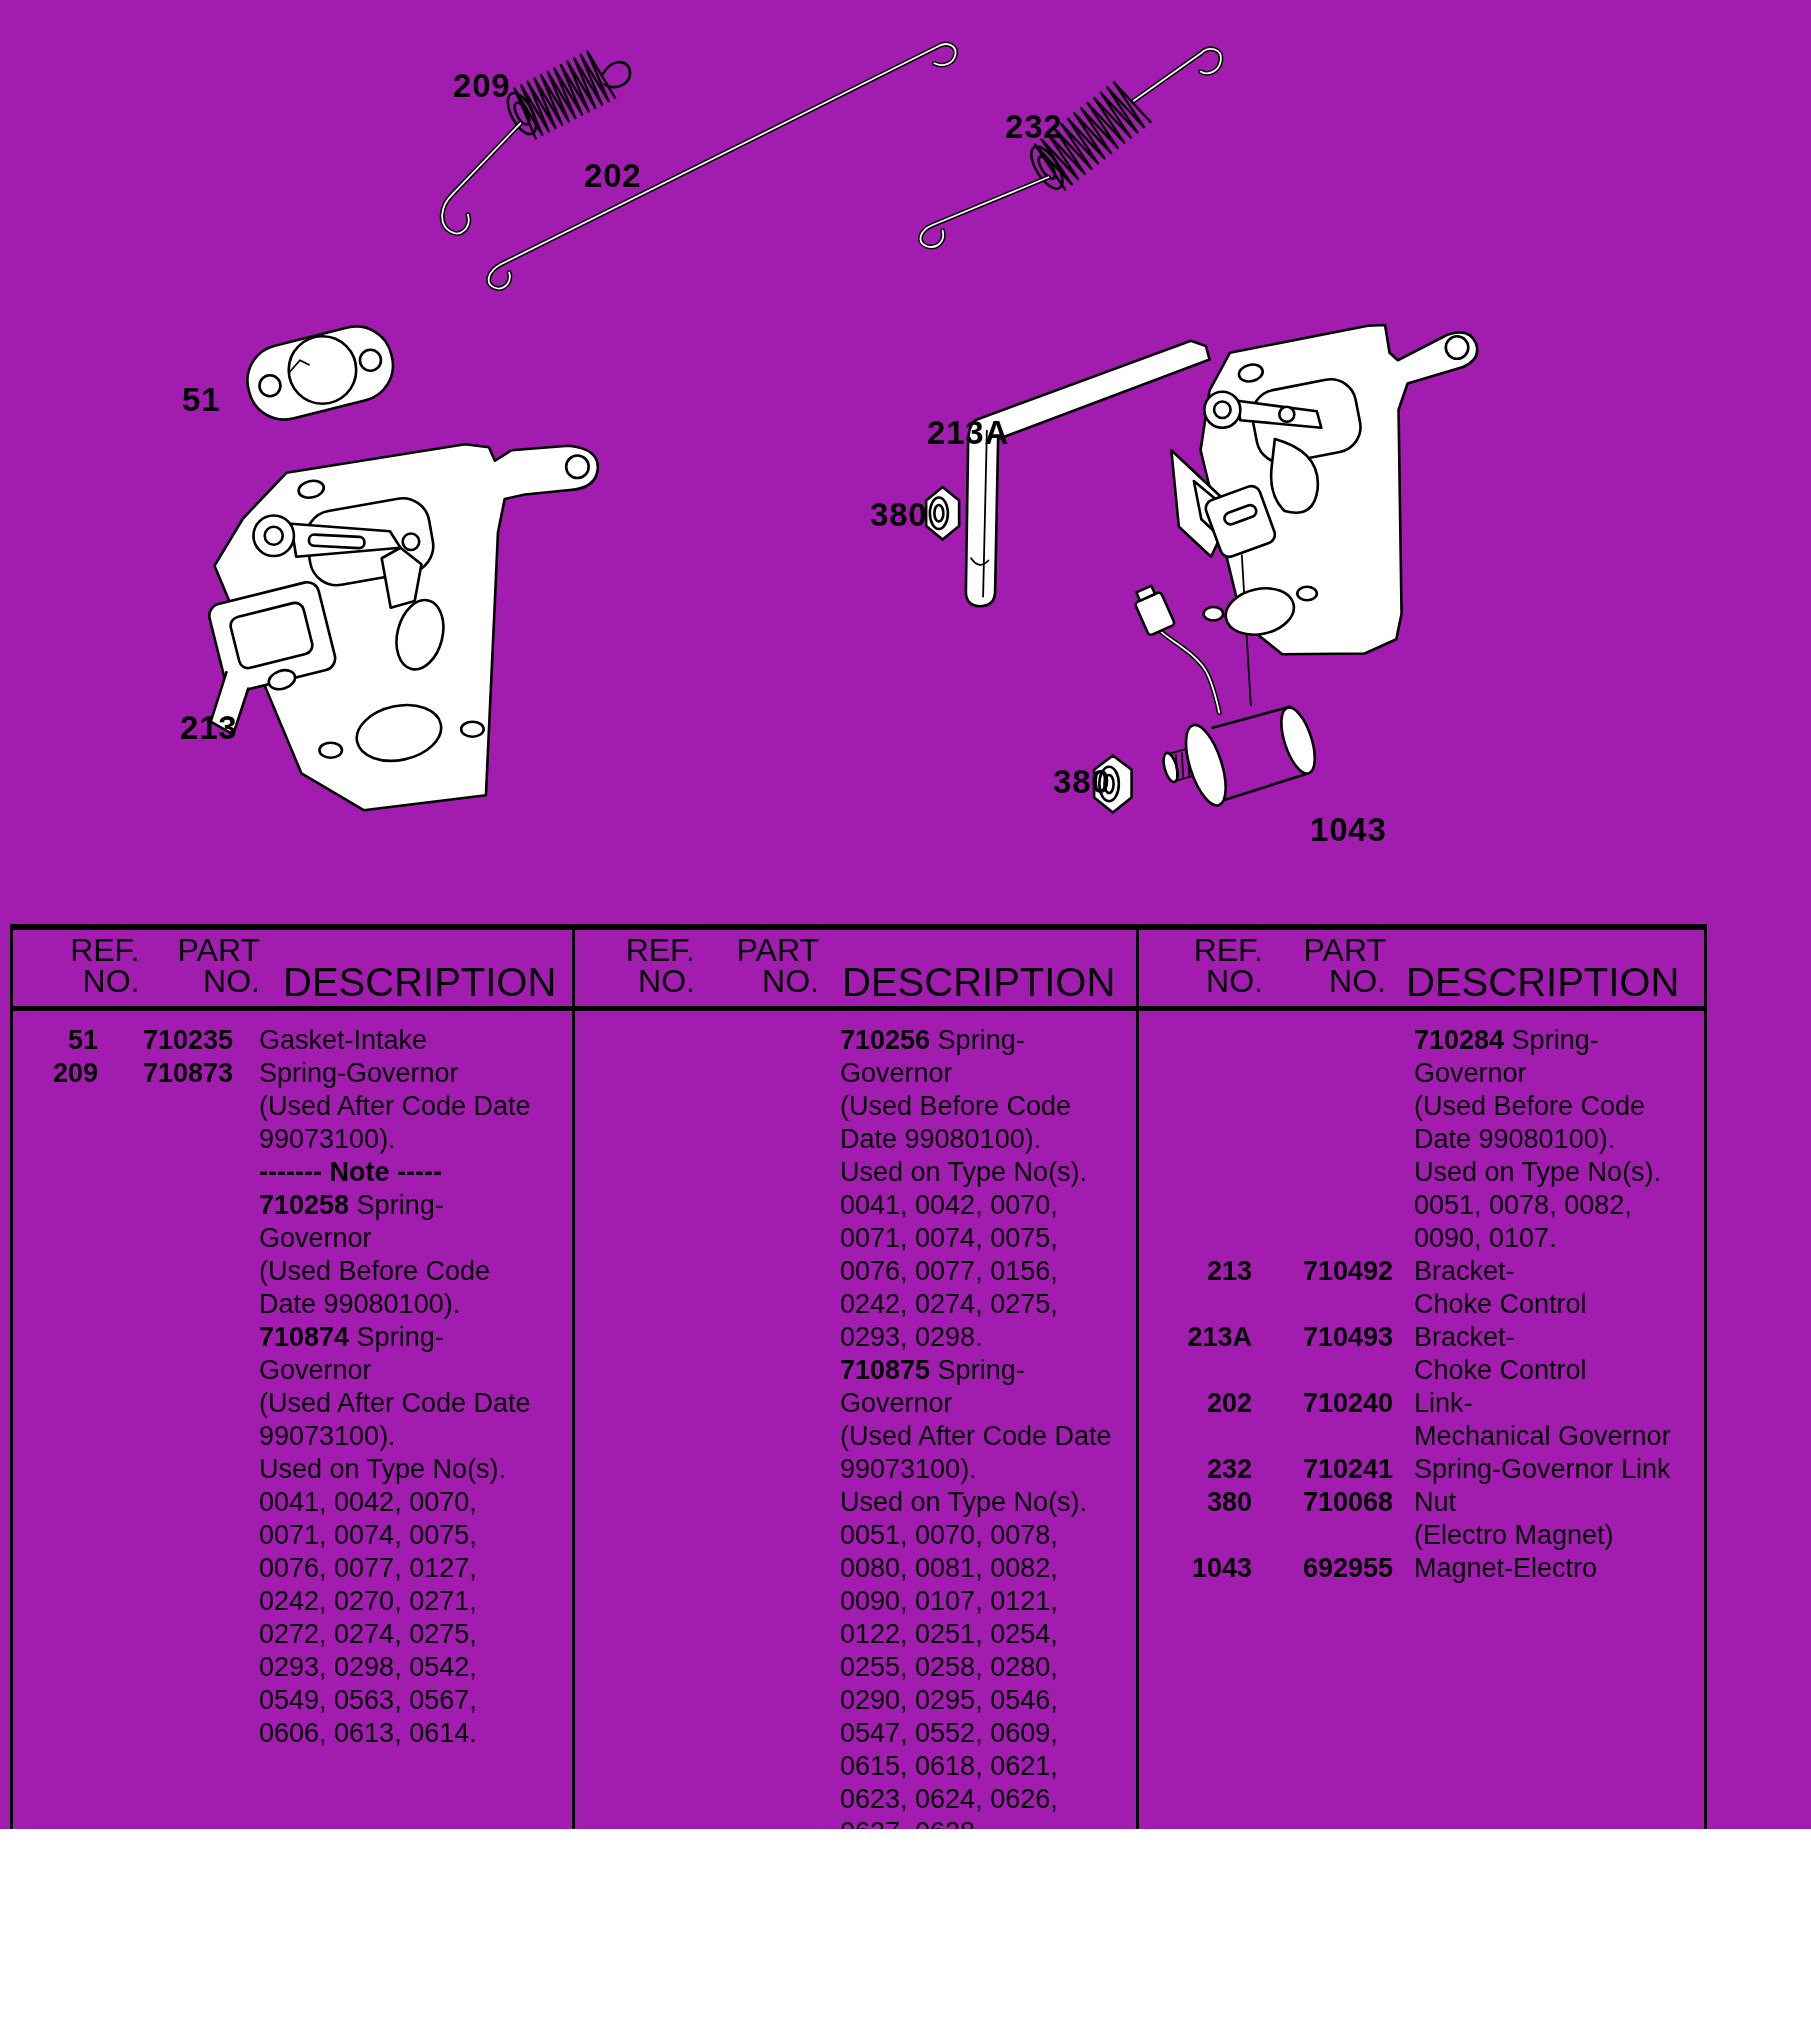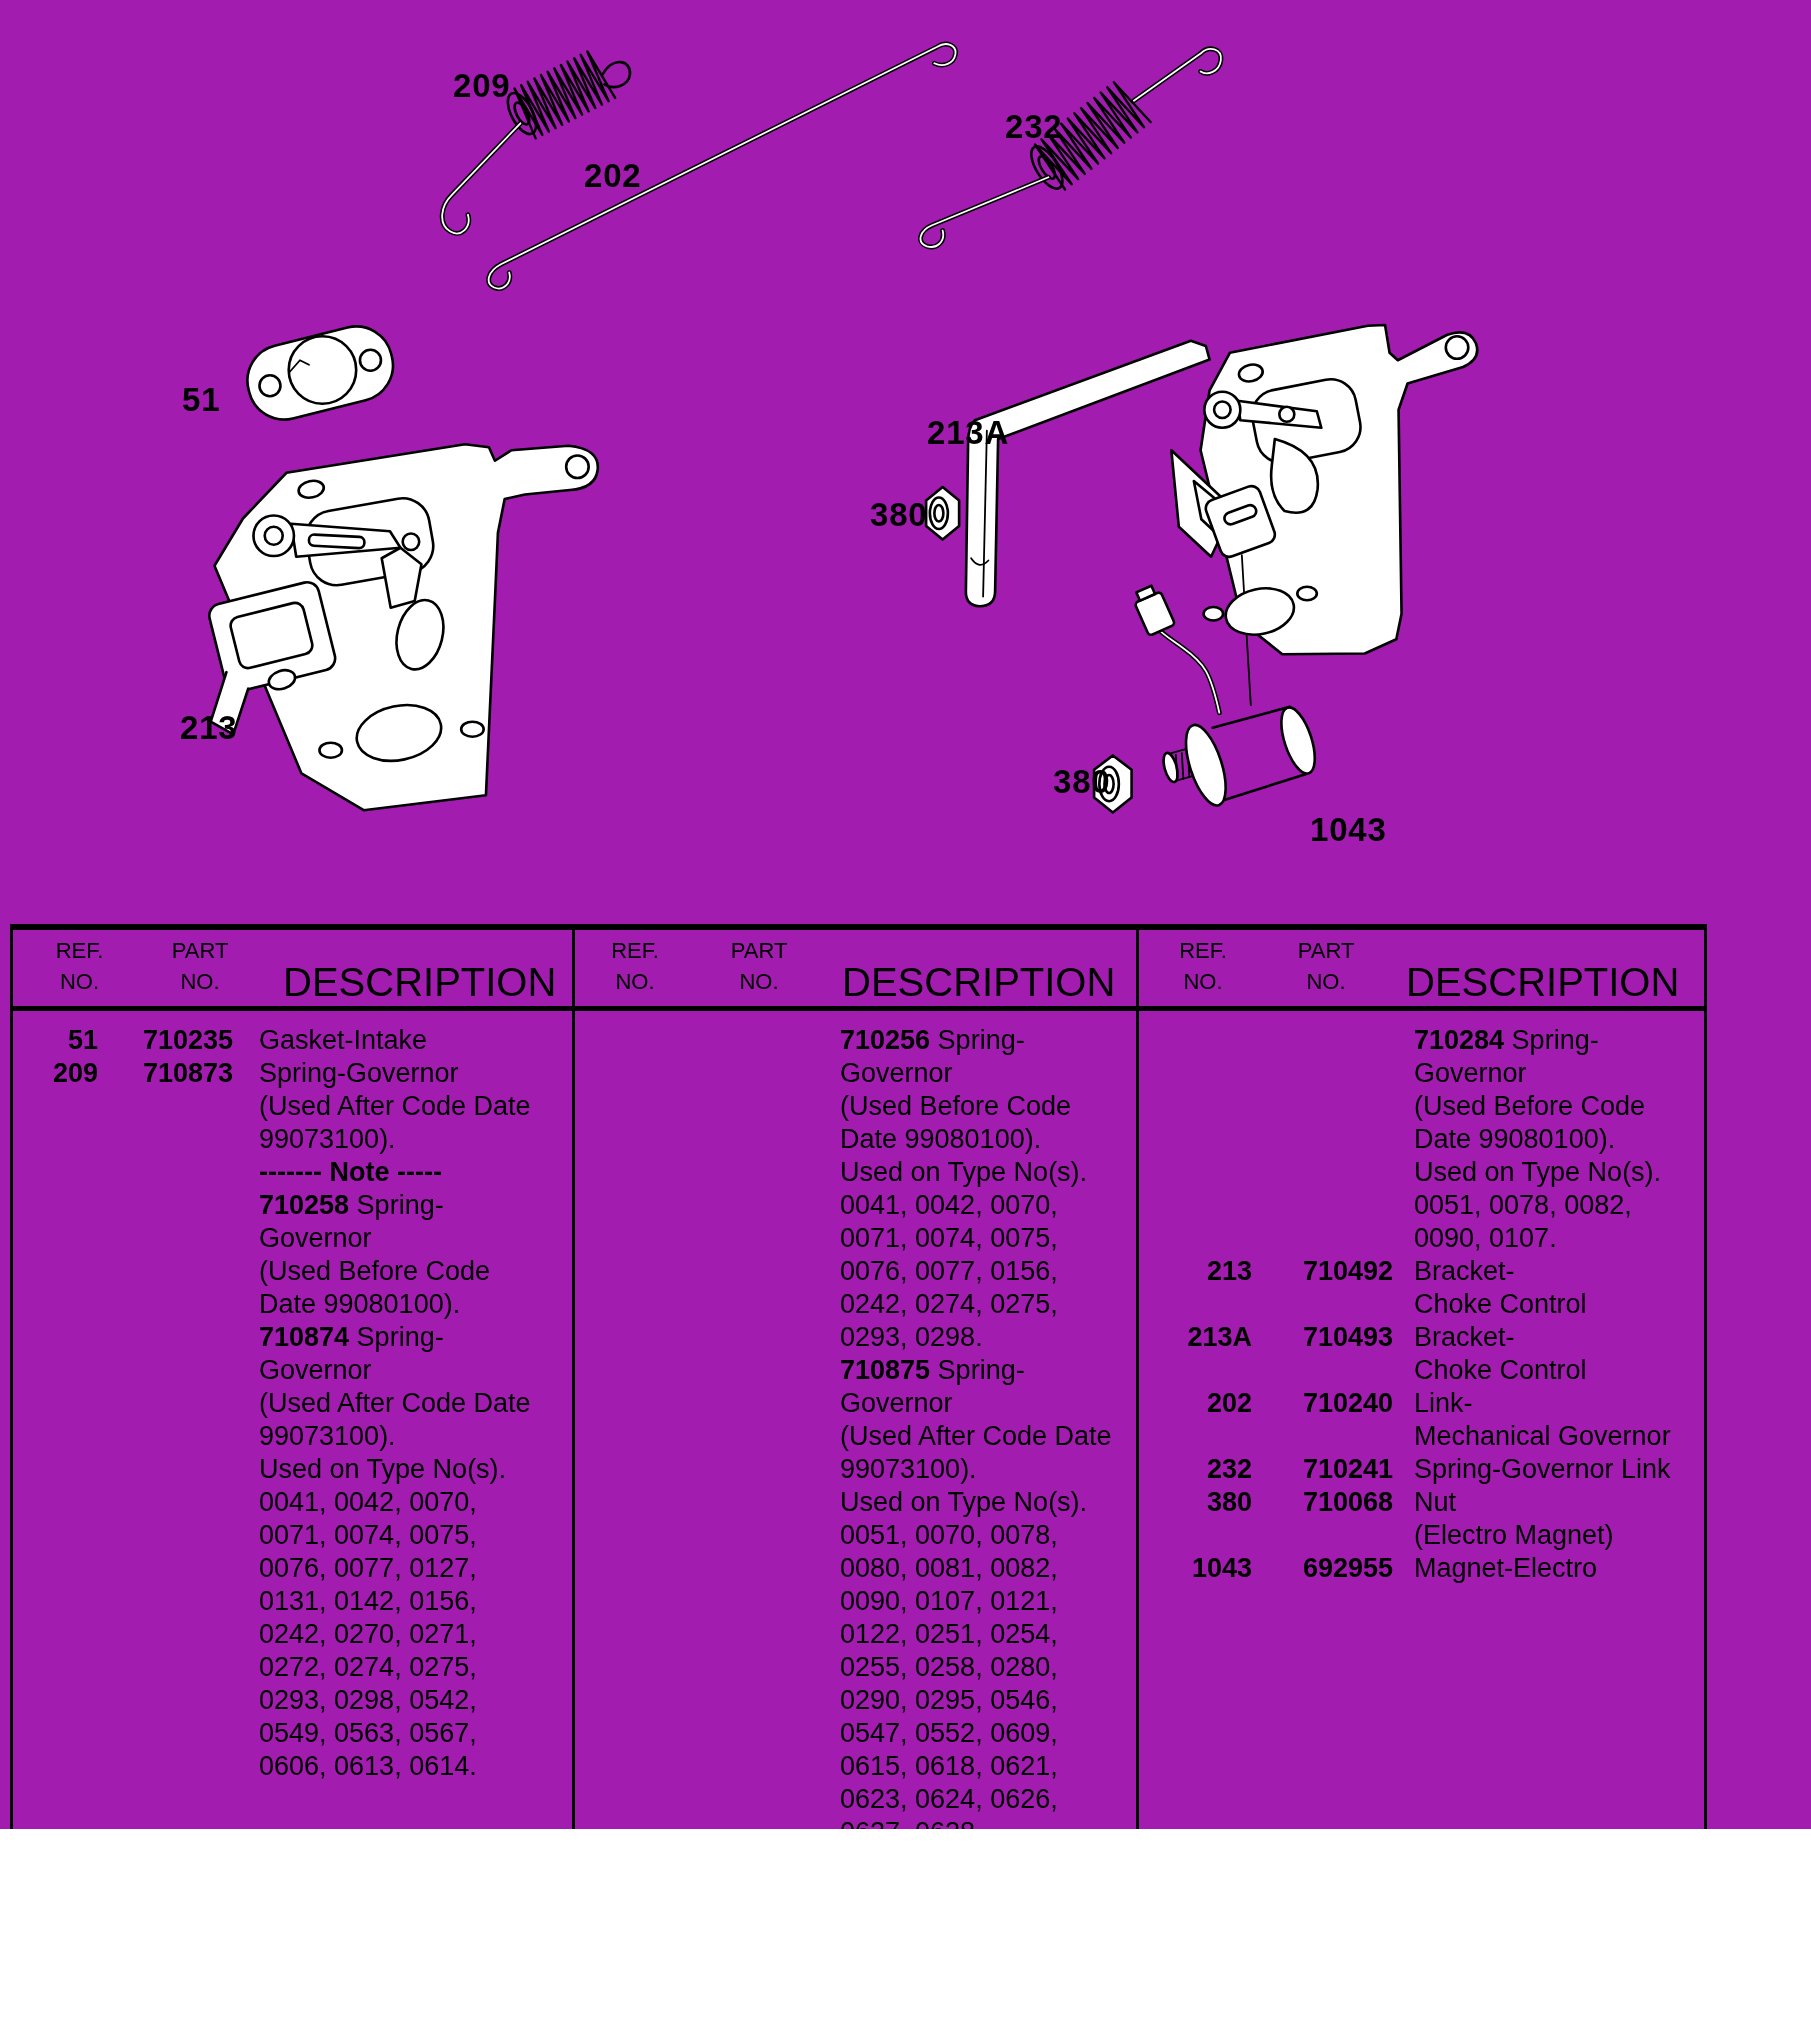--- a/index.html
+++ b/index.html
@@ -13,21 +13,21 @@
   #diagram-svg .rod{stroke-width:6.5;}
   #diagram-svg .rodw{stroke:#fff;stroke-width:2.4;}
   #diagram-svg .coil{stroke-width:3.2;}
   #diagram-svg .thin{stroke-width:2.4;}
   .callout{position:absolute;font-weight:700;font-size:33px;line-height:1;letter-spacing:0.8px;}
 
   
   .hline{position:absolute;background:#000;}
   .vline{position:absolute;background:#000;width:3px;top:924px;height:1101px;}
 
-  .hdr{position:absolute;top:935px;width:120px;text-align:center;font-size:22px;line-height:31px;}
+  .hdr{position:absolute;top:935px;width:120px;text-align:right;font-size:32px;line-height:31px;}
   .hdrd{position:absolute;top:967px;width:270px;font-size:40px;line-height:31px;}
 
   
   .tcol{position:absolute;top:1025px;}
   .tline{position:relative;height:33px;font-size:27px;white-space:nowrap;}
   .tref{position:absolute;left:0;text-align:right;font-weight:700;}
   .tpart{position:absolute;font-weight:700;}
   .tdesc{position:absolute;}
   #col1{left:15px;width:555px;}
   #col1 .tref{width:83px;} #col1 .tpart{left:128px;} #col1 .tdesc{left:244px;text-align:center;}
@@ -248,23 +248,20 @@
       <div class="tline">
         <span class="tdesc">0041, 0042, 0070,</span>
       </div>
       <div class="tline">
         <span class="tdesc">0071, 0074, 0075,</span>
       </div>
       <div class="tline">
         <span class="tdesc">0076, 0077, 0127,</span>
       </div>
       <div class="tline">
-        <span class="tdesc">0131, 0142, 0156,</span>
-      </div>
-      <div class="tline">
         <span class="tdesc">0242, 0270, 0271,</span>
       </div>
       <div class="tline">
         <span class="tdesc">0272, 0274, 0275,</span>
       </div>
       <div class="tline">
         <span class="tdesc">0293, 0298, 0542,</span>
       </div>
       <div class="tline">
         <span class="tdesc">0549, 0563, 0567,</span>

